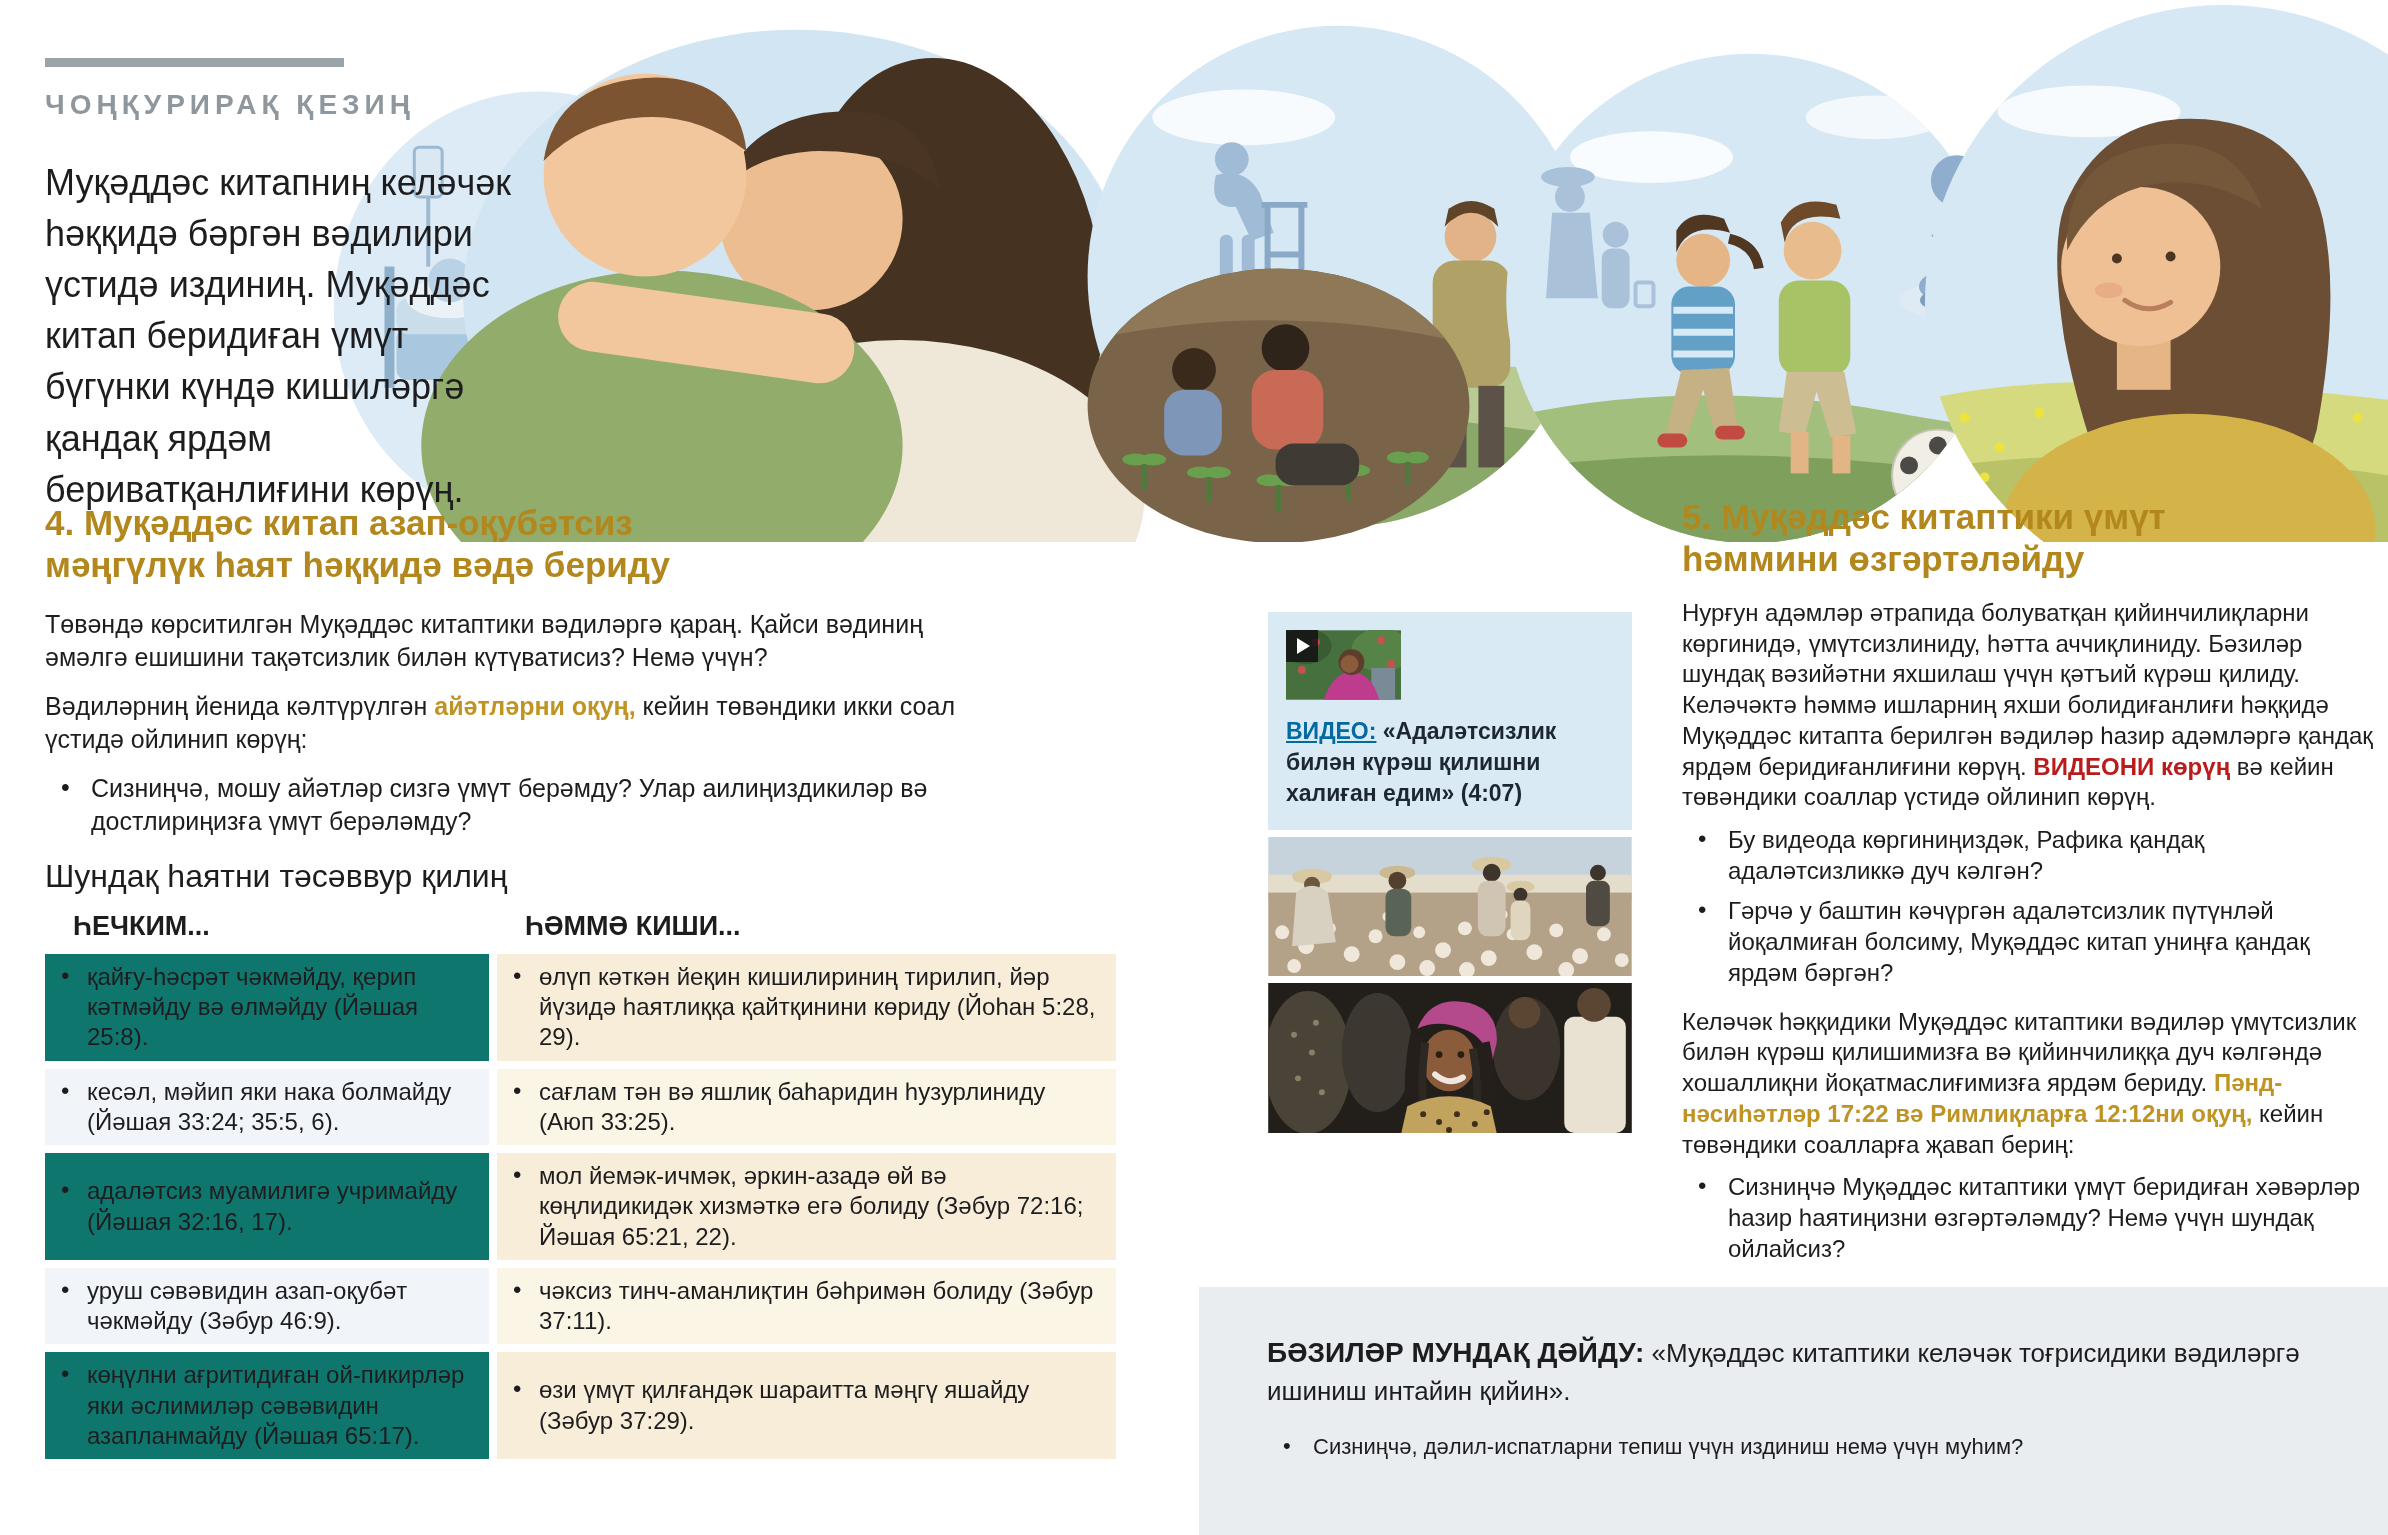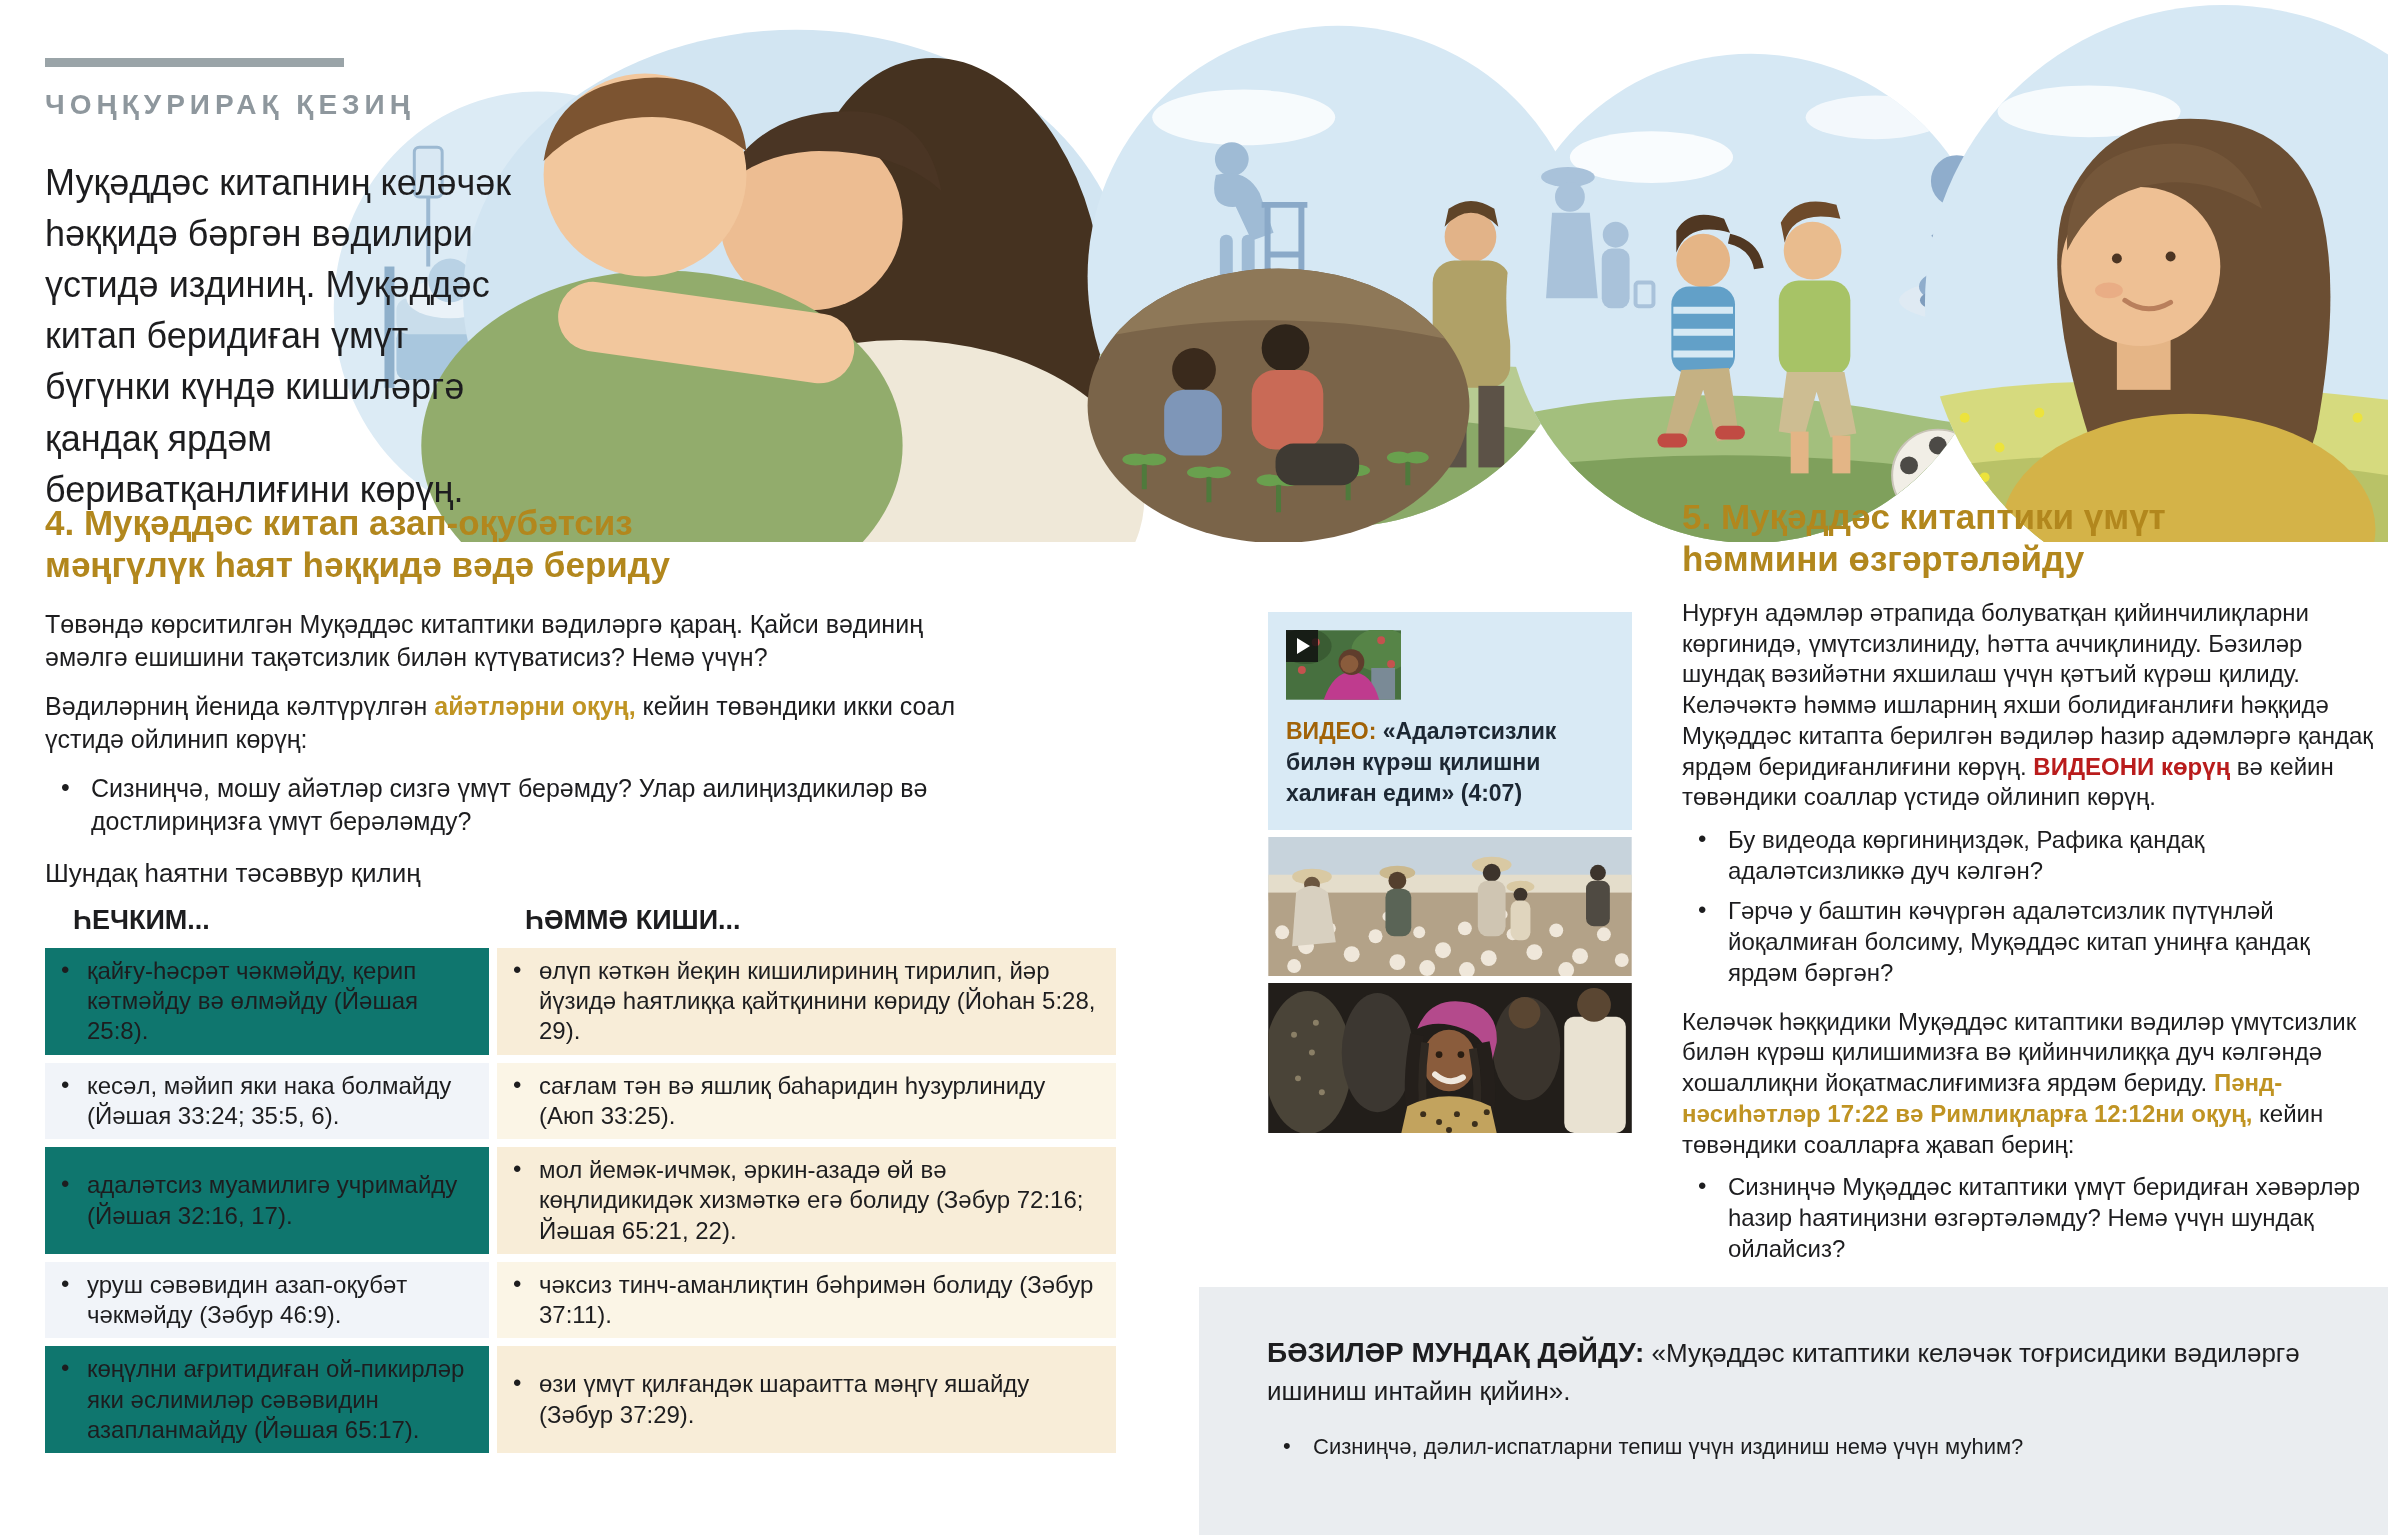--- a/index.html
+++ b/index.html
@@ -20,42 +20,42 @@
   .gold-link{color:#c09423;font-weight:bold;text-decoration:none;cursor:pointer;}
   .blue-link{color:#b91c1c;font-weight:bold;text-decoration:none;cursor:pointer;}
   .bullet{position:relative;padding-left:46px;}
   .bullet::before{content:"•";position:absolute;left:16px;top:-1px;}
 
   
   .col-left{position:absolute;left:45px;top:502px;width:1114px;z-index:2;}
   .col-left .gold-h{width:677px;}
   .col-left p.body-p{font-size:25px;line-height:1.32;width:925px;margin:0 0 16px 0;}
   .col-left .bullet{font-size:25px;line-height:1.32;width:876px;margin:4px 0 20px 0;}
-  .imagine{font-size:26px;margin:0 0 16px 0;}
+  .imagine{font-size:32px;margin:0 0 16px 0;}
 
   .promise-table{width:1083px;margin-top:4px;}
   .pt-headers{display:grid;grid-template-columns:444px 619px;column-gap:8px;margin-bottom:12px;}
   .pt-h{font-weight:bold;font-size:27px;padding-left:28px;}
   .pt-row{display:grid;grid-template-columns:444px 619px;column-gap:8px;margin-bottom:8px;}
   .cell{display:flex;align-items:center;font-size:24px;line-height:1.26;padding:8px 20px 8px 12px;box-sizing:border-box;}
   .cell .txt{position:relative;padding-left:30px;}
   .cell .txt::before{content:"•";position:absolute;left:4px;top:-1px;}
   .lA{background:#0f766e;} .lB{background:#f1f4f9;}
   .rA{background:#f8edd8;} .rB{background:#fbf5e6;}
 
   
   .video-panel{position:absolute;left:1268px;top:612px;width:364px;z-index:2;}
   .video-box{background:#d9eaf5;padding:18px 18px 22px 18px;box-sizing:border-box;cursor:pointer;}
   .thumb{position:relative;width:115px;height:70px;margin-bottom:16px;cursor:pointer;}
   .thumb svg{display:block;}
   .play{position:absolute;left:0;top:0;width:32px;height:32px;background:rgba(18,18,18,.85);
         display:flex;align-items:center;justify-content:center;}
   .play-tri{width:0;height:0;border-left:13px solid #ffffff;border-top:8px solid transparent;border-bottom:8px solid transparent;margin-left:3px;}
   .vcap{font-size:23px;font-weight:bold;line-height:1.34;color:#1c2733;margin:0;}
-  .vlabel{color:#a16207;}
+  .vlabel{color:#0369a1;text-decoration:underline;}
   .photo{margin-top:7px;line-height:0;}
   .photo svg{display:block;}
 
   
   .col-right{position:absolute;left:1682px;top:496px;width:701px;z-index:2;}
   .col-right .gold-h{width:557px;margin-bottom:18px;}
   .col-right p{font-size:24px;line-height:1.28;margin:0 0 12px 0;}
   .col-right .bullet{font-size:24px;line-height:1.28;margin:0 0 10px 0;}
   .col-right .bullet.last{margin-bottom:18px;}
 

